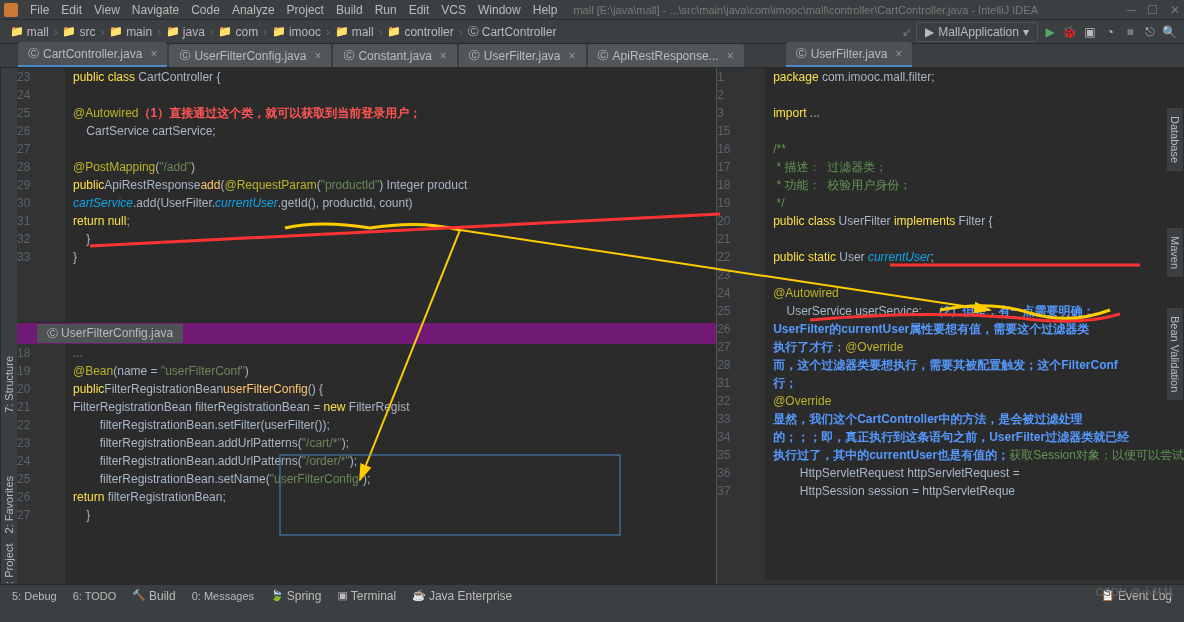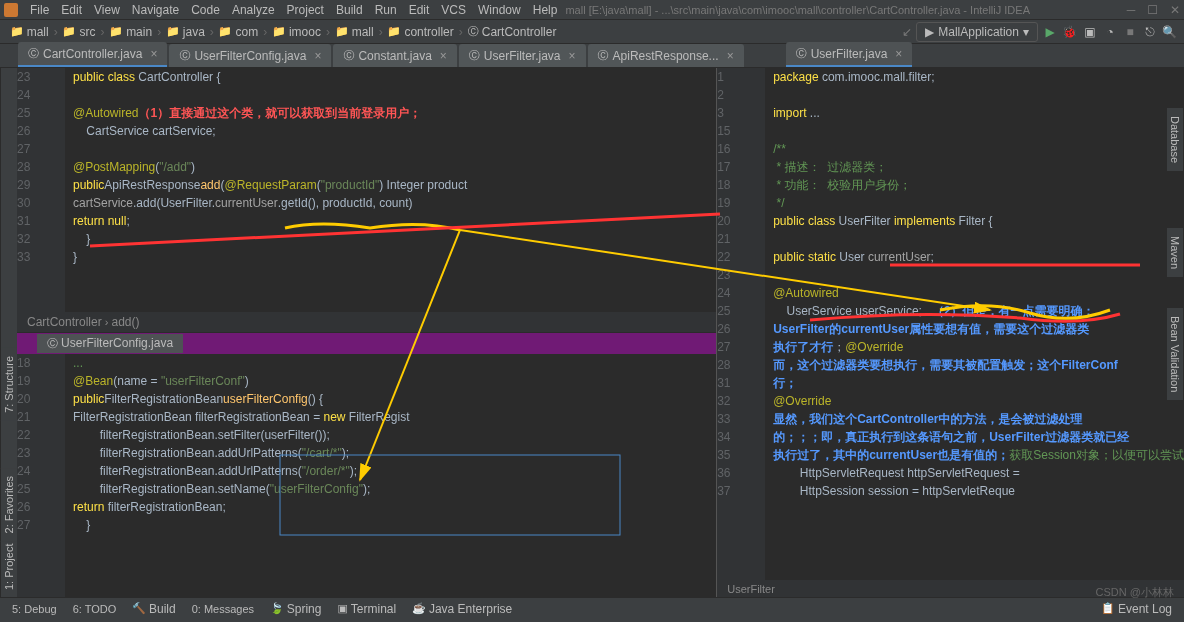--- a/index.html
+++ b/index.html
@@ -1,20 +1,20 @@
 <!DOCTYPE html>
 <html><head>
 <meta charset="utf-8">
 <style>
 *{margin:0;padding:0;box-sizing:border-box;font-family:'Segoe UI',Arial,sans-serif;font-size:12px}
 body{background:#3c3f41;color:#bbb;width:1184px;height:622px;overflow:hidden;position:relative}
 .titlebar{height:20px;background:#3c3f41;display:flex;align-items:center;padding:0 4px;border-bottom:1px solid #2b2b2b}
 .titlebar .icon{width:14px;height:14px;background:#cc7832;border-radius:2px;margin-right:6px}
 .menu-item{padding:2px 6px;cursor:pointer;color:#bbb}
-.title-text{color:#787878;margin-left:2px;font-size:11px}
+.title-text{color:#787878;margin-left:10px;font-size:11px}
 .win-controls{margin-left:auto;display:flex;gap:12px;color:#787878}
 .breadcrumb{height:24px;background:#3c3f41;display:flex;align-items:center;padding:0 6px;border-bottom:1px solid #2b2b2b}
 .bc-item{display:flex;align-items:center;gap:3px;padding:0 4px;color:#bbb;font-size:11px}
 .bc-sep{color:#666;margin:0 1px}
 .toolbar-right{margin-left:auto;display:flex;align-items:center;gap:4px}
 .run-config{background:#3c3f41;border:1px solid #555;padding:2px 8px;border-radius:3px;color:#bbb;display:flex;align-items:center;gap:4px}
 .tb-icon{width:16px;height:16px;display:inline-flex;align-items:center;justify-content:center}
 .tabs{height:24px;background:#3c3f41;display:flex;align-items:flex-end;border-bottom:1px solid #2b2b2b;padding-left:18px}
 .tab{padding:4px 10px;background:#515658;color:#bbb;display:flex;align-items:center;gap:4px;margin-right:2px;font-size:11px;border-top-left-radius:3px;border-top-right-radius:3px}
 .tab.selected{background:#4e5254;border-bottom:2px solid #4a88c7}
@@ -26,30 +26,30 @@
 .editor-pane{background:#2b2b2b;display:flex;flex-direction:column;position:relative}
 .left-pane{width:60%;border-right:1px solid #555}
 .right-pane{width:40%}
 .gutter{width:48px;background:#313335;color:#606366;text-align:center;padding-right:8px;font-family:Consolas,monospace;font-size:12px;line-height:18px;user-select:none}
 .code{flex:1;font-family:Consolas,monospace;font-size:13px;line-height:18px;color:#a9b7c6;padding-left:8px;white-space:pre;overflow:hidden}
 .code-row{display:flex}
 .line{display:flex;height:18px;align-items:center}
 .kw{color:#fde047}
 .str{color:#6a8759}
 .ann{color:#bbb529}
-.fld{color:#a3a3a3;}
+.fld{color:#0ea5e9;font-style:italic}
 .mth{color:#ffc66d}
 .typ{color:#a9b7c6}
 .cmt{color:#629755}
 .red-ann{color:#ff5555;font-weight:bold}
 .blue-ann{color:#5599ff;font-weight:bold}
 .sub-tabs{height:22px;background:#701a75;display:flex;align-items:center;padding-left:20px;border-top:1px solid #2b2b2b}
 .sub-tab{padding:2px 10px;background:#4e5254;font-size:11px;color:#bbb}
 .crumb{padding:3px 10px;color:#888;font-size:11px;background:#313335}
-.bottom-bar{position:absolute;bottom:3px;left:0;right:0;height:22px;background:#3c3f41;display:flex;align-items:center;border-top:1px solid #2b2b2b;padding:0 4px}
+.bottom-bar{position:absolute;bottom:16px;left:0;right:0;height:22px;background:#3c3f41;display:flex;align-items:center;border-top:1px solid #2b2b2b;padding:0 4px}
 .bb-item{padding:2px 8px;color:#bbb;font-size:11px;display:flex;align-items:center;gap:3px}
 .watermark{position:absolute;bottom:22px;right:10px;color:#666;font-size:11px}
 svg.ann-svg{position:absolute;pointer-events:none;z-index:100}
 </style>
 </head>
 <body>
 
 <div class="titlebar">
   <span class="icon"></span>
   <span class="menu-item">File</span>
@@ -130,21 +130,20 @@
             <div class="line">27</div>
             <div class="line">28</div>
             <div class="line">29</div>
             <div class="line">30</div>
             <div class="line">31</div>
             <div class="line">32</div>
             <div class="line">33</div>
           </div>
         <div class="code" id="code-l1"><div class="line"><span class="kw">public class</span> CartController {</div><div class="line"></div><div class="line">    <span class="ann">@Autowired</span>         <span class="red-ann">（1）直接通过这个类，就可以获取到当前登录用户；</span></div><div class="line">    CartService cartService;</div><div class="line"></div><div class="line">    <span class="ann">@PostMapping</span>(<span class="str">"/add"</span>)</div><div class="line">    <span class="kw">public</span> <span class="typ">ApiRestResponse</span> <span class="mth">add</span>(<span class="ann">@RequestParam</span>(<span class="str">"productId"</span>) Integer product</div><div class="line">        <span class="fld">cartService</span>.add(UserFilter.<span class="fld">currentUser</span>.getId(), productId, count)</div><div class="line">        <span class="kw">return null</span>;</div><div class="line">    }</div><div class="line">}</div></div>
       </div>
-      <div class="crumb"><span>CartController</span> › <span>add()</span></div>
       <div class="sub-tabs">
           <div class="sub-tab">Ⓒ <span>UserFilterConfig.java</span></div>
         </div>
       <div class="code-row" style="flex:1">
         <div class="gutter" id="gutter-l2">
             <div class="line">18</div>
             <div class="line">19</div>
             <div class="line">20</div>
             <div class="line">21</div>
             <div class="line">22</div>

